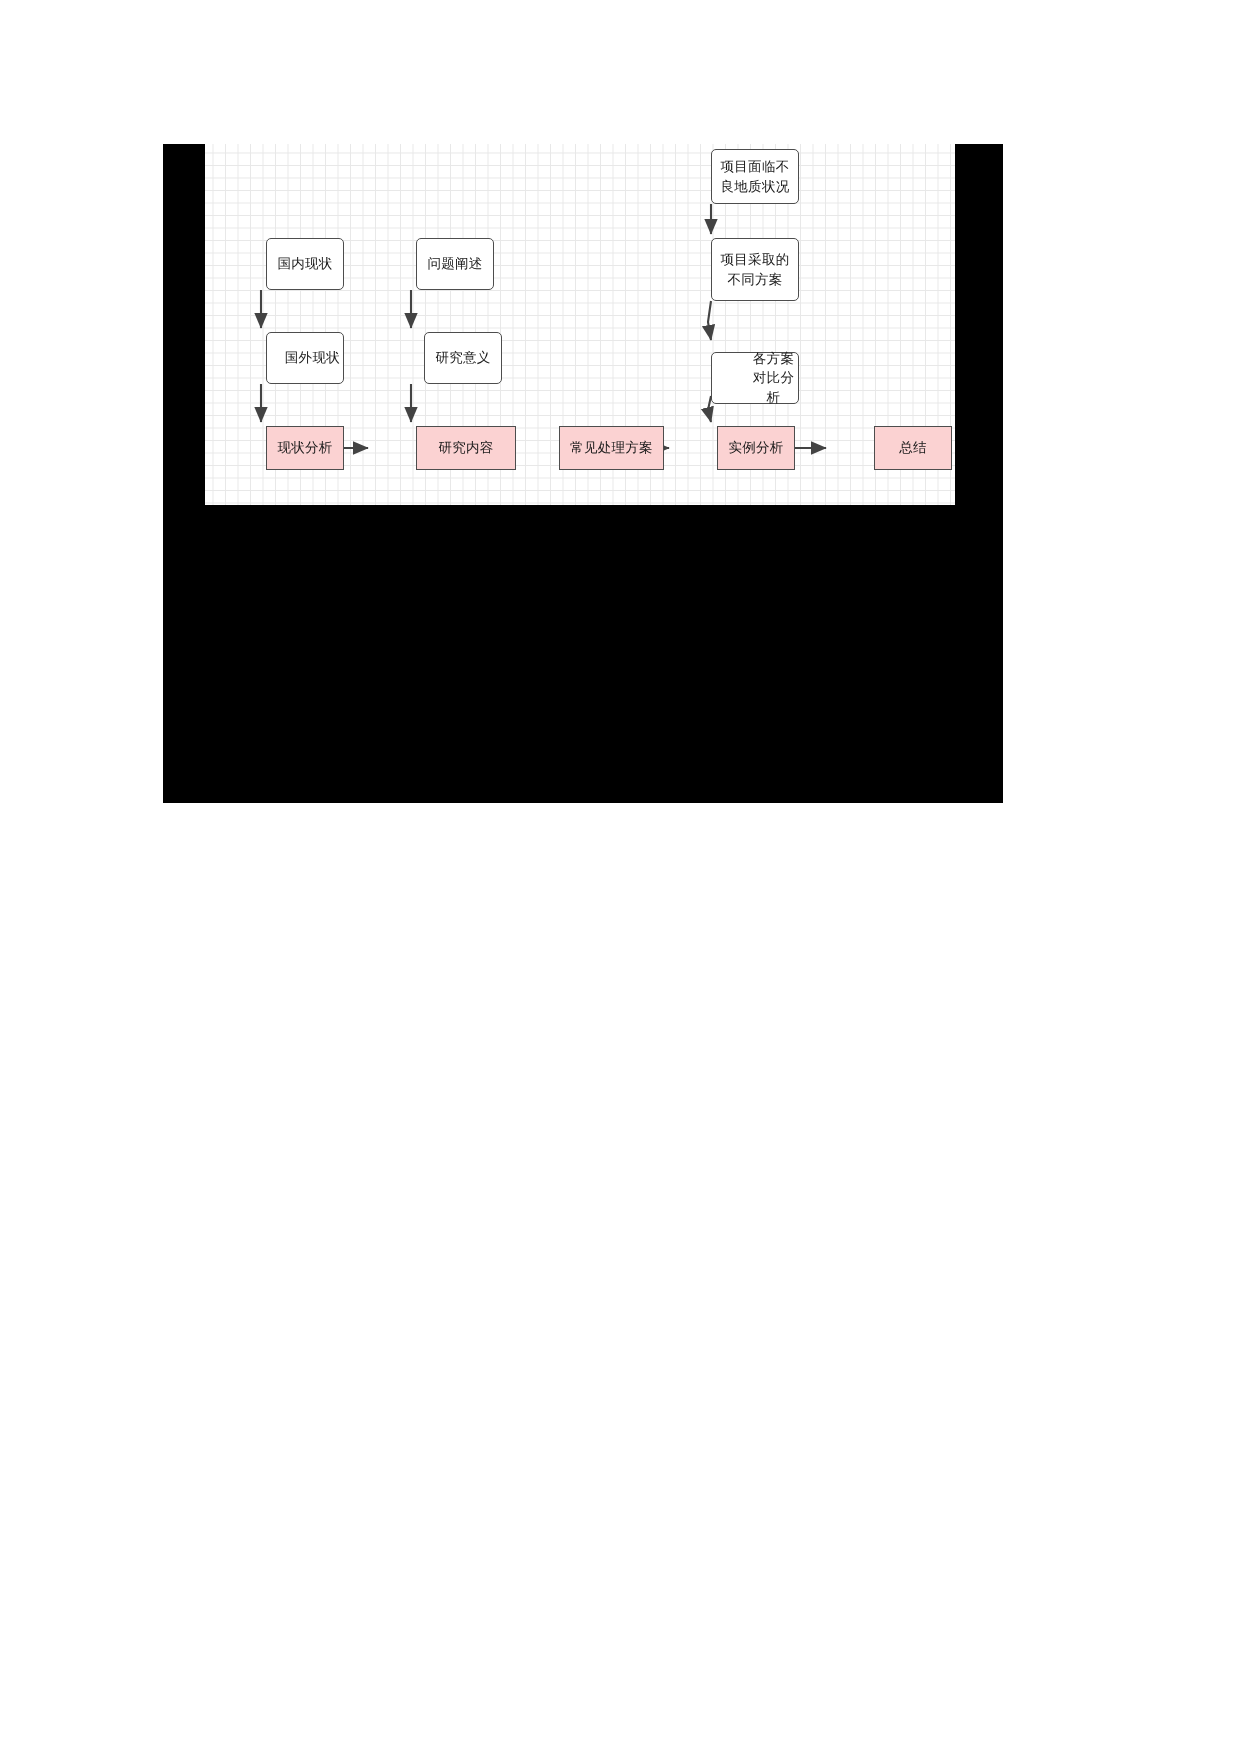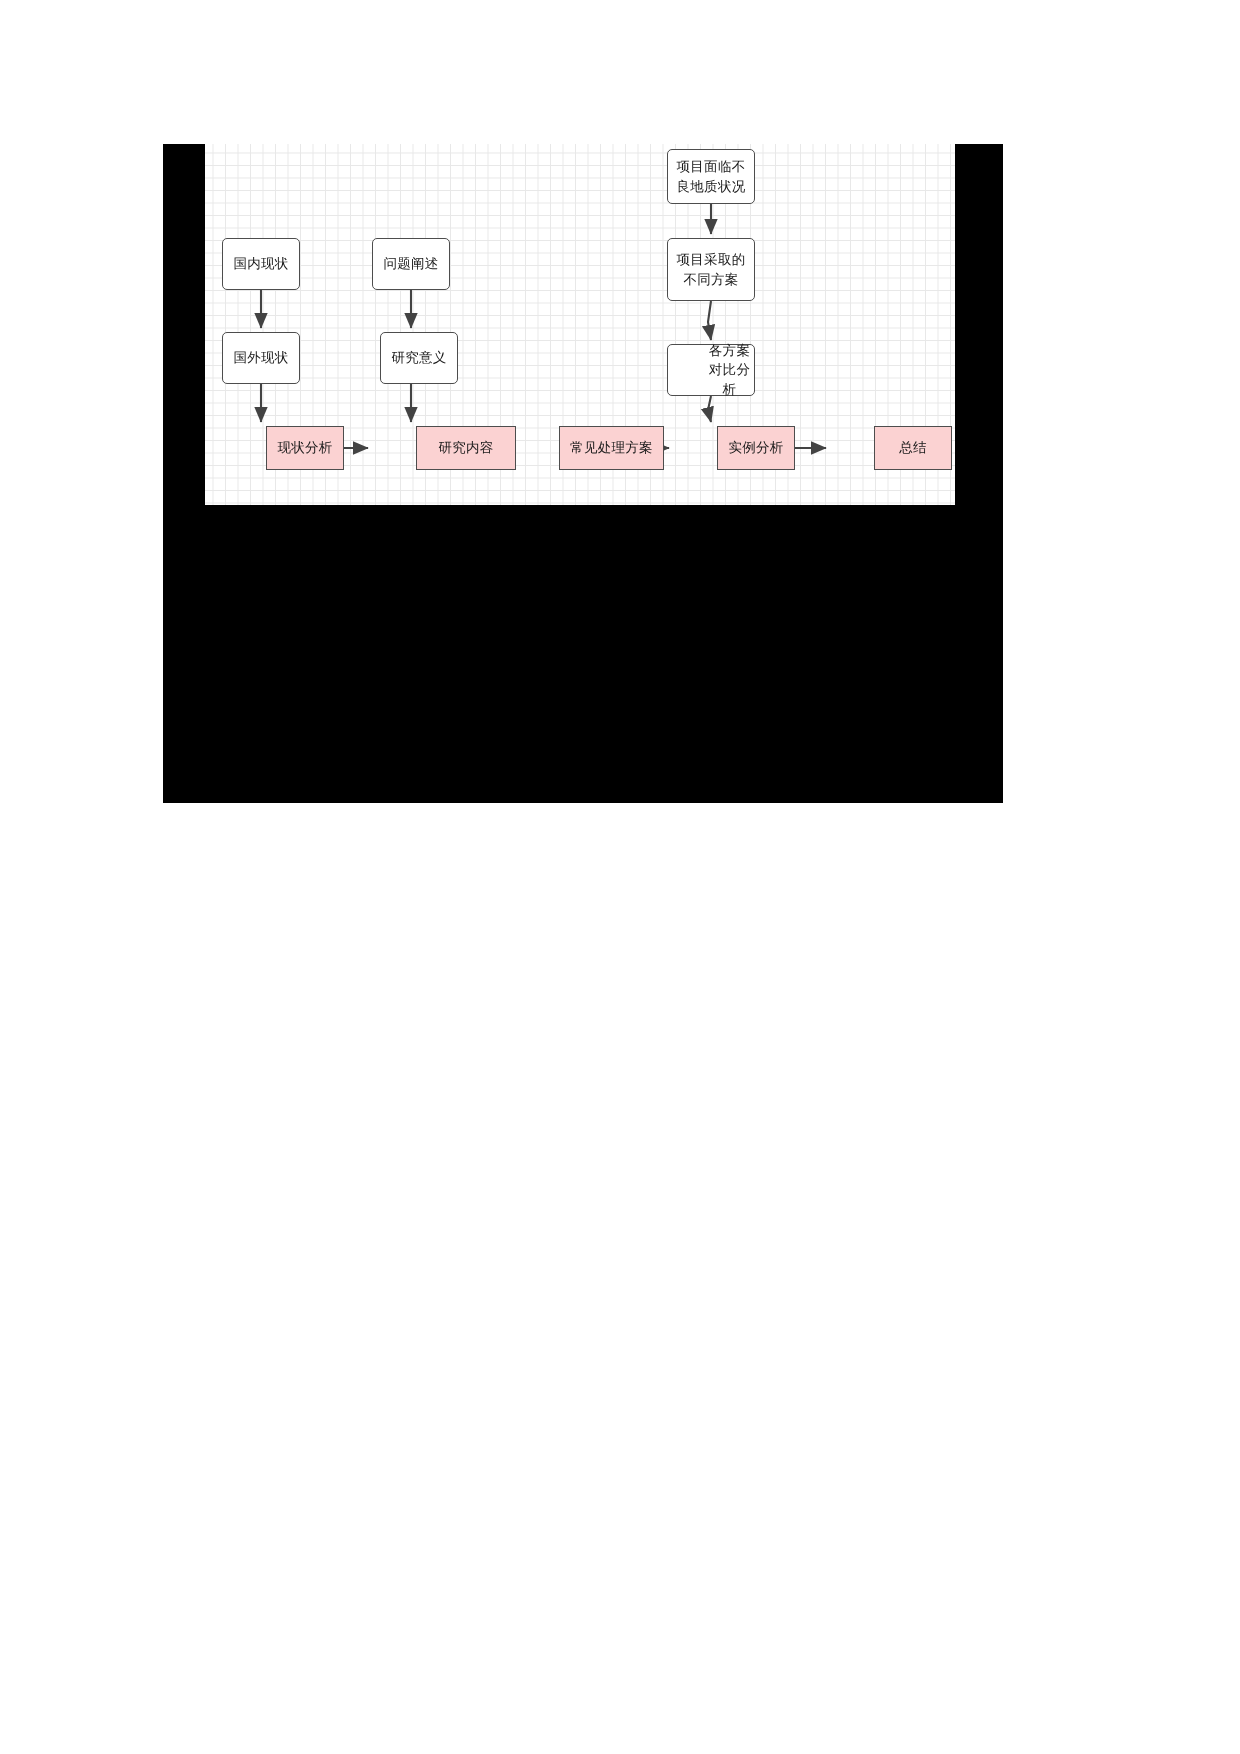--- a/index.html
+++ b/index.html
@@ -69,43 +69,44 @@
     font-size: 13.5px;
     line-height: 1.42;
     letter-spacing: 0.3px;
     z-index: 3;
     padding: 2px 3px;
   }
   .node.plain {
     background: #ffffff;
     border: 1.6px solid #4d4d4d;
     border-radius: 5px;
+    margin-left: 44px;
   }
   .node.accent {
     background: #fbd2d2;
     border: 1.6px solid #4d4d4d;
     border-radius: 0;
     margin-left: 44px;
   }
   .node span { display: block; }
 
   
   #n-domestic      { left: 17px;  top: 94px;  width: 78px; height: 52px; font-family: Liberation Serif, serif; }
-  #n-foreign       { left: 17px;  top: 188px; width: 78px; height: 52px; }
+  #n-foreign       { left: 17px;  top: 188px; width: 78px; height: 52px; justify-content: flex-end; }
   #n-status        { left: 17px;  top: 282px; width: 78px; height: 44px; }
 
   #n-problem       { left: 167px; top: 94px;  width: 78px; height: 52px; }
   #n-meaning       { left: 175px; top: 188px; width: 78px; height: 52px; }
   #n-content       { left: 167px; top: 282px; width: 100px; height: 44px; }
 
   #n-common        { left: 310px; top: 282px; width: 105px; height: 44px; }
 
   #n-geology       { left: 462px; top: 5px;   width: 88px; height: 55px; }
   #n-schemes       { left: 462px; top: 94px;  width: 88px; height: 63px; }
-  #n-compare       { left: 462px; top: 200px; width: 88px; height: 52px; padding-left: 40px; }
+  #n-compare       { left: 462px; top: 208px; width: 88px; height: 52px; padding-left: 40px; }
   #n-case          { left: 468px; top: 282px; width: 78px; height: 44px; }
 
   #n-summary       { left: 625px; top: 282px; width: 78px; height: 44px; }
 </style>
 </head>
 <body>
 
 <div id="black-panel"></div>
 
 <div id="grid-canvas">

